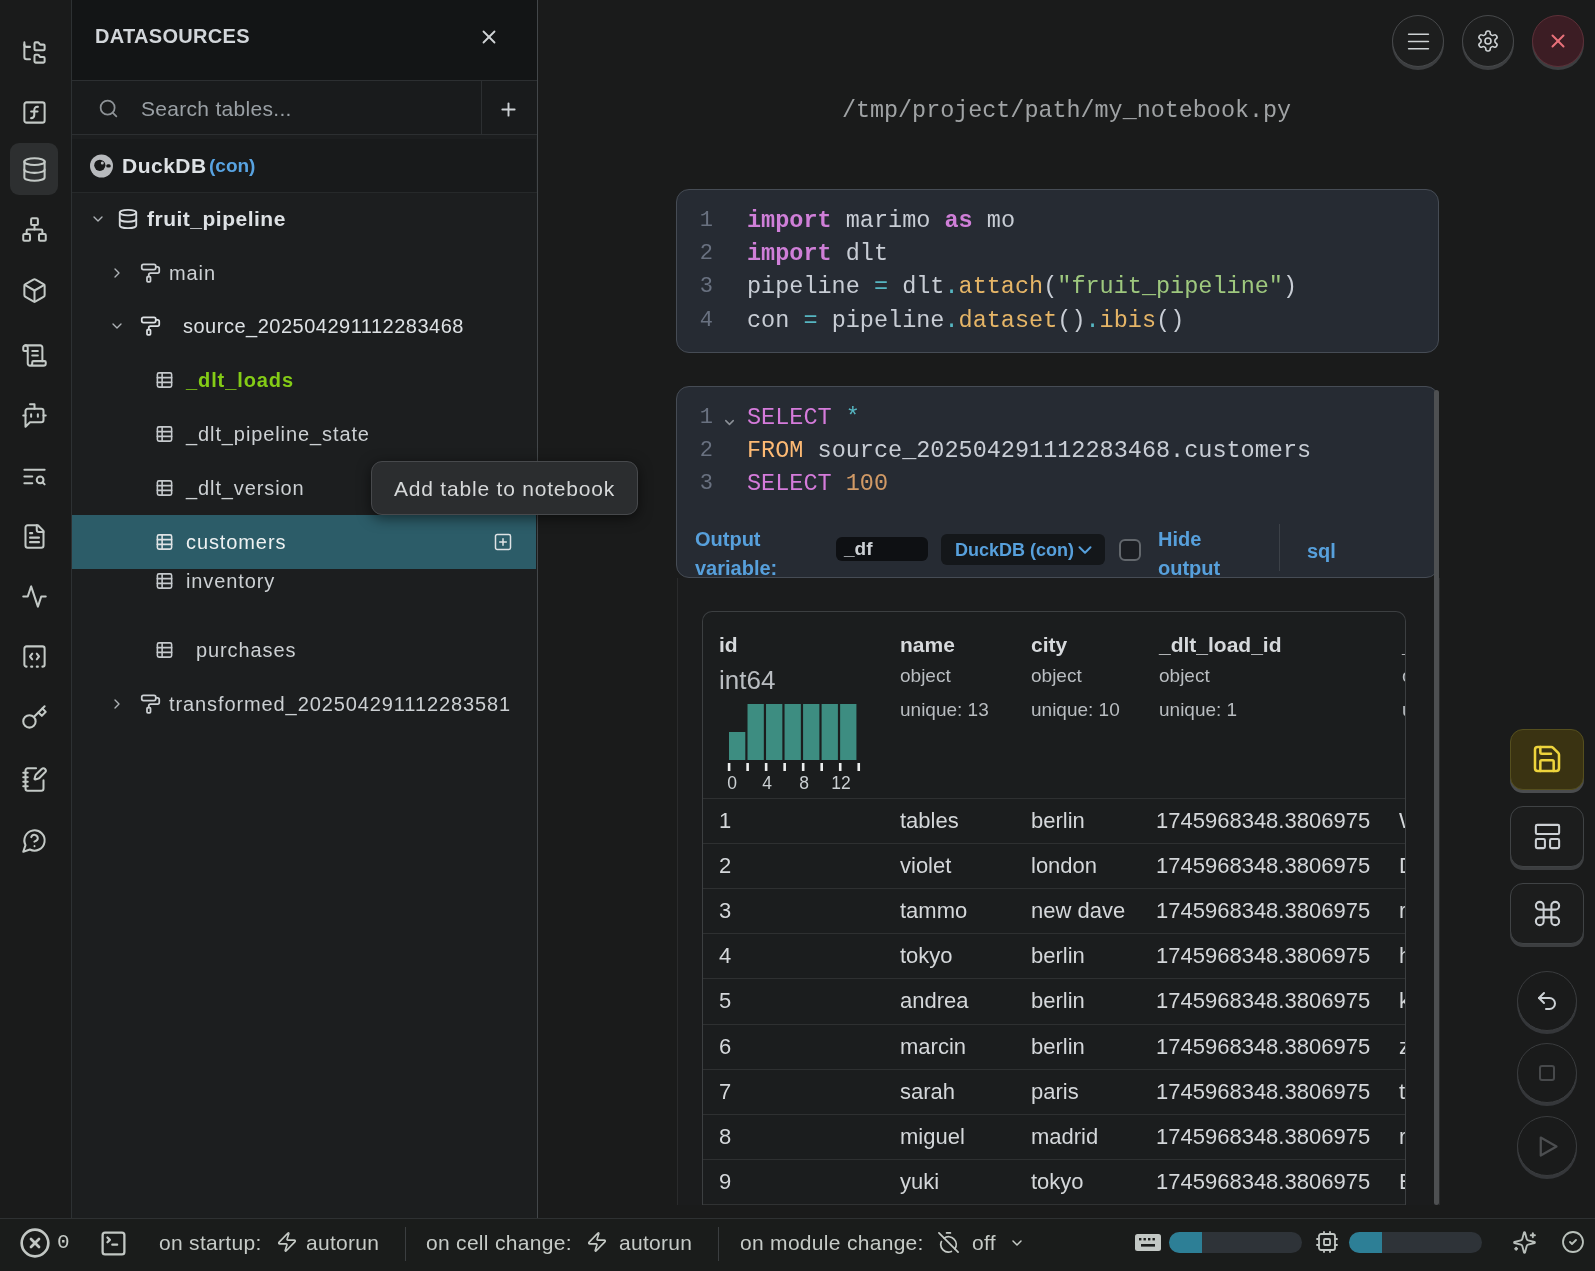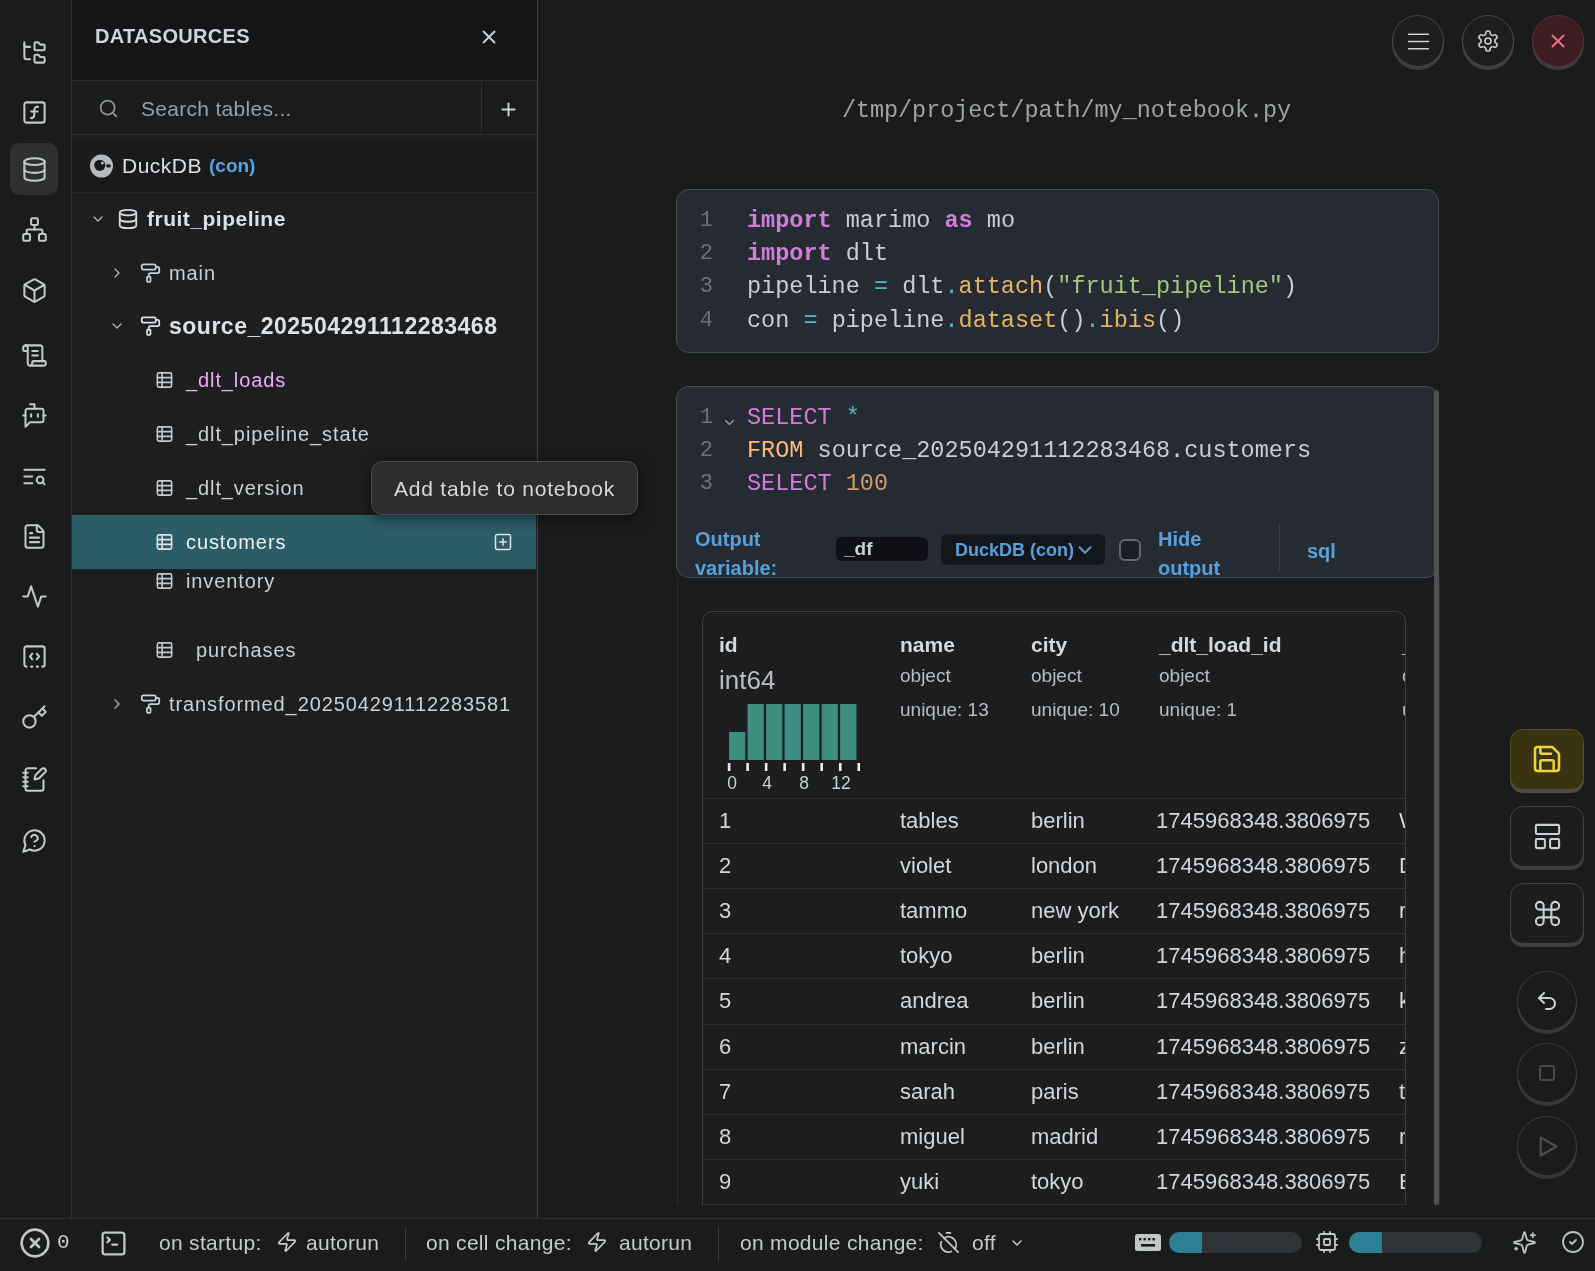--- a/index.html
+++ b/index.html
@@ -149,21 +149,21 @@
   </div>
 <div class="trow abs" style="top:139px;background:#181a1b;">
     <div class="abs" style="left:17px;top:50%;transform:translateY(-50%)">
       <svg width="25" height="25" viewBox="0 0 25 25">
         <circle cx="12.5" cy="12.5" r="11.5" fill="#b7babd"></circle>
         <circle cx="10.8" cy="11.8" r="5.6" fill="#17191a"></circle>
         <circle cx="13.3" cy="9.5" r="1.5" fill="#b7babd"></circle>
         <rect x="17.2" y="10.7" width="4.6" height="3.4" rx="1.7" fill="#17191a"></rect>
       </svg>
     </div>
-    <div class="abs" style="left:50px;top:50%;transform:translateY(-50%);font-weight:normal;font-size:21px;color:#dde1e4;white-space:nowrap;letter-spacing:.5px">DuckDB</div>
+    <div class="abs" style="left:50px;top:50%;transform:translateY(-50%);font-weight:bold;font-size:21px;color:#dde1e4;white-space:nowrap;letter-spacing:.5px">DuckDB</div>
     <div class="abs" style="left:137px;top:50%;transform:translateY(-50%);font-weight:bold;font-size:19px;color:#58a3e1">(con)</div>
   </div>
 <div class="abs" style="left:72px;top:192px;width:465px;height:1px;background:#26292a"></div>
 <div class="trow abs" style="top:192px;">
     <div class="abs" style="left:18.0px;top:50%;transform:translateY(-50%);color:#aeb3b6">
       <svg width="16" height="16" viewBox="0 0 24 24" fill="none" stroke="currentColor" stroke-width="2" stroke-linecap="round" stroke-linejoin="round" style="">
         <path d="m6 9 6 6 6-6"></path>
       </svg>
     </div>
     <div class="abs" style="left:45.0px;top:50%;transform:translateY(-50%);color:#d6dadd">
@@ -196,32 +196,32 @@
         <path d="m6 9 6 6 6-6"></path>
       </svg>
     </div>
     <div class="abs" style="left:67.5px;top:50%;transform:translateY(-50%);color:#dde1e4">
       <svg width="21" height="21" viewBox="0 0 24 24" fill="none" stroke="currentColor" stroke-width="2" stroke-linecap="round" stroke-linejoin="round" style="">
         <rect width="16" height="6" x="2" y="2" rx="2"></rect>
         <path d="M10 16v-2a2 2 0 0 1 2-2h8a2 2 0 0 0 2-2V7a2 2 0 0 0-2-2h-2"></path>
         <rect width="4" height="6" x="8" y="16" rx="1"></rect>
       </svg>
     </div>
-    <div class="abs" style="left:97px;top:50%;transform:translateY(-50%);font-weight:bold;font-size:23px;color:#dde1e4;white-space:nowrap;letter-spacing:.5px">source_202504291112283468</div>
+    <div class="abs" style="left:111px;top:50%;transform:translateY(-50%);font-weight:normal;font-size:20px;color:#dde1e4;white-space:nowrap;letter-spacing:.5px">source_202504291112283468</div>
   </div>
 <div class="trow abs" style="top:353px;">
     <div class="abs" style="left:82.5px;top:50%;transform:translateY(-50%);color:#c6cacd">
       <svg width="19" height="19" viewBox="0 0 24 24" fill="none" stroke="currentColor" stroke-width="2" stroke-linecap="round" stroke-linejoin="round" style="">
         <path d="M9 3v18"></path>
         <rect width="18" height="18" x="3" y="3" rx="2"></rect>
         <path d="M3 9h18"></path>
         <path d="M3 15h18"></path>
       </svg>
     </div>
-    <div class="abs" style="left:114px;top:50%;transform:translateY(-50%);font-weight:normal;font-size:20px;color:#f0abfc;white-space:nowrap;letter-spacing:.9px">_dlt_loads</div>
+    <div class="abs" style="left:114px;top:50%;transform:translateY(-50%);font-weight:bold;font-size:20px;color:#84cc16;white-space:nowrap;letter-spacing:.9px">_dlt_loads</div>
   </div>
 <div class="trow abs" style="top:407px;">
     <div class="abs" style="left:82.5px;top:50%;transform:translateY(-50%);color:#c6cacd">
       <svg width="19" height="19" viewBox="0 0 24 24" fill="none" stroke="currentColor" stroke-width="2" stroke-linecap="round" stroke-linejoin="round" style="">
         <path d="M9 3v18"></path>
         <rect width="18" height="18" x="3" y="3" rx="2"></rect>
         <path d="M3 9h18"></path>
         <path d="M3 15h18"></path>
       </svg>
     </div>
@@ -399,21 +399,21 @@
 <div class="abs" style="left:0;top:230.7px;width:704px;height:45.2px;border-top:1px solid #2e3031;font-size:22px;color:#d4d7da">
 <div class="abs" style="left:16px;top:50%;transform:translateY(-50%);white-space:nowrap">2</div>
 <div class="abs" style="left:197px;top:50%;transform:translateY(-50%);white-space:nowrap">violet</div>
 <div class="abs" style="left:328px;top:50%;transform:translateY(-50%);white-space:nowrap">london</div>
 <div class="abs" style="left:453px;top:50%;transform:translateY(-50%);white-space:nowrap">1745968348.3806975</div>
 <div class="abs" style="left:696px;top:50%;transform:translateY(-50%);white-space:nowrap">D</div>
 </div>
 <div class="abs" style="left:0;top:275.9px;width:704px;height:45.2px;border-top:1px solid #2e3031;font-size:22px;color:#d4d7da">
 <div class="abs" style="left:16px;top:50%;transform:translateY(-50%);white-space:nowrap">3</div>
 <div class="abs" style="left:197px;top:50%;transform:translateY(-50%);white-space:nowrap">tammo</div>
-<div class="abs" style="left:328px;top:50%;transform:translateY(-50%);white-space:nowrap">new york</div>
+<div class="abs" style="left:328px;top:50%;transform:translateY(-50%);white-space:nowrap">new dave</div>
 <div class="abs" style="left:453px;top:50%;transform:translateY(-50%);white-space:nowrap">1745968348.3806975</div>
 <div class="abs" style="left:696px;top:50%;transform:translateY(-50%);white-space:nowrap">r</div>
 </div>
 <div class="abs" style="left:0;top:321.1px;width:704px;height:45.2px;border-top:1px solid #2e3031;font-size:22px;color:#d4d7da">
 <div class="abs" style="left:16px;top:50%;transform:translateY(-50%);white-space:nowrap">4</div>
 <div class="abs" style="left:197px;top:50%;transform:translateY(-50%);white-space:nowrap">tokyo</div>
 <div class="abs" style="left:328px;top:50%;transform:translateY(-50%);white-space:nowrap">berlin</div>
 <div class="abs" style="left:453px;top:50%;transform:translateY(-50%);white-space:nowrap">1745968348.3806975</div>
 <div class="abs" style="left:696px;top:50%;transform:translateY(-50%);white-space:nowrap">h</div>
 </div>

